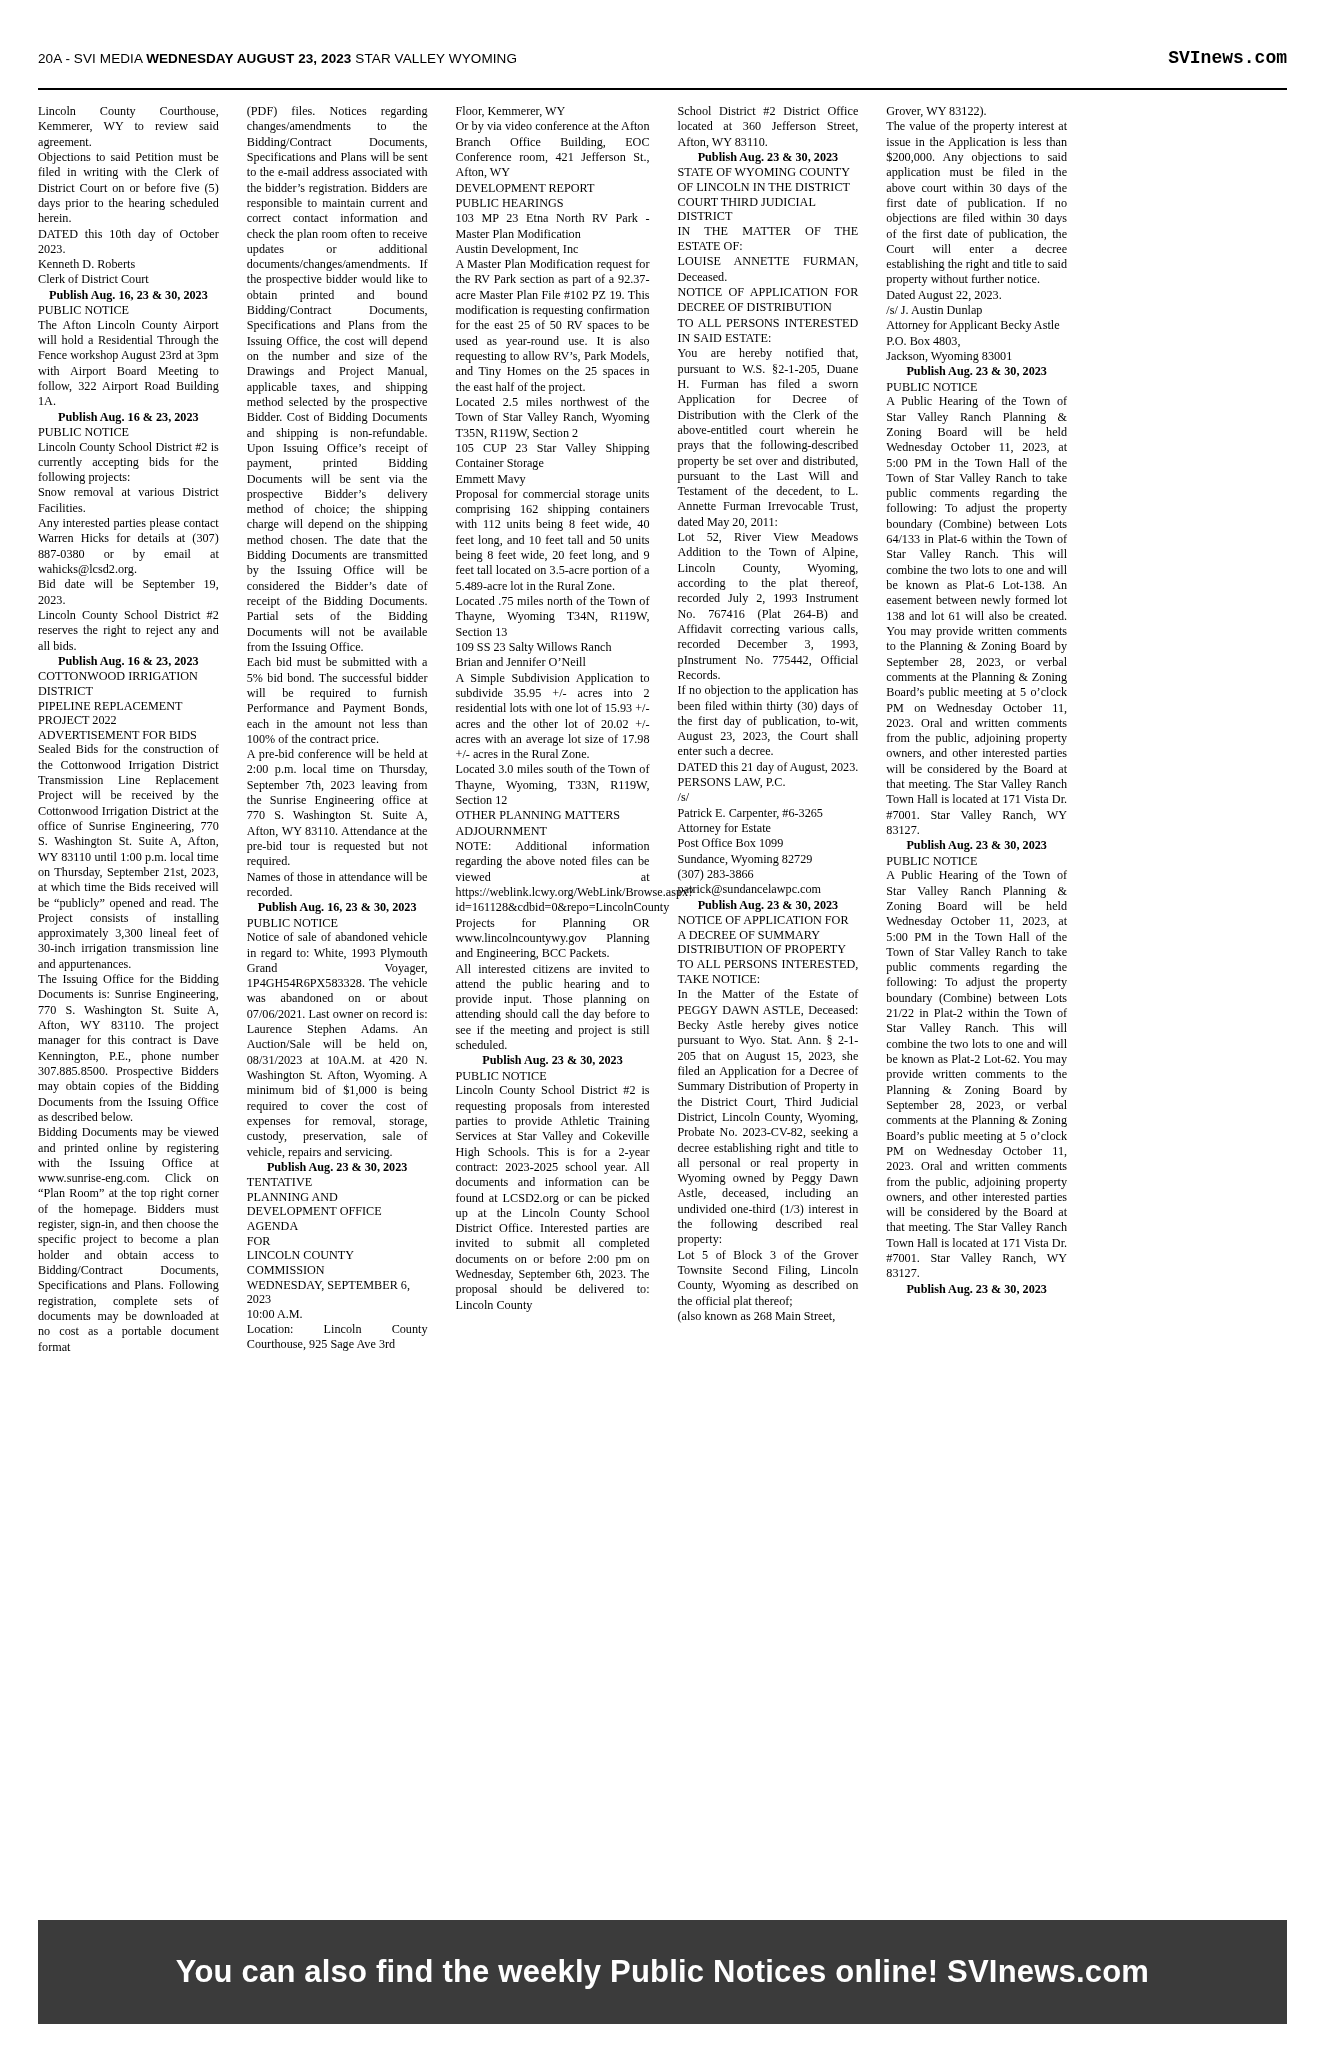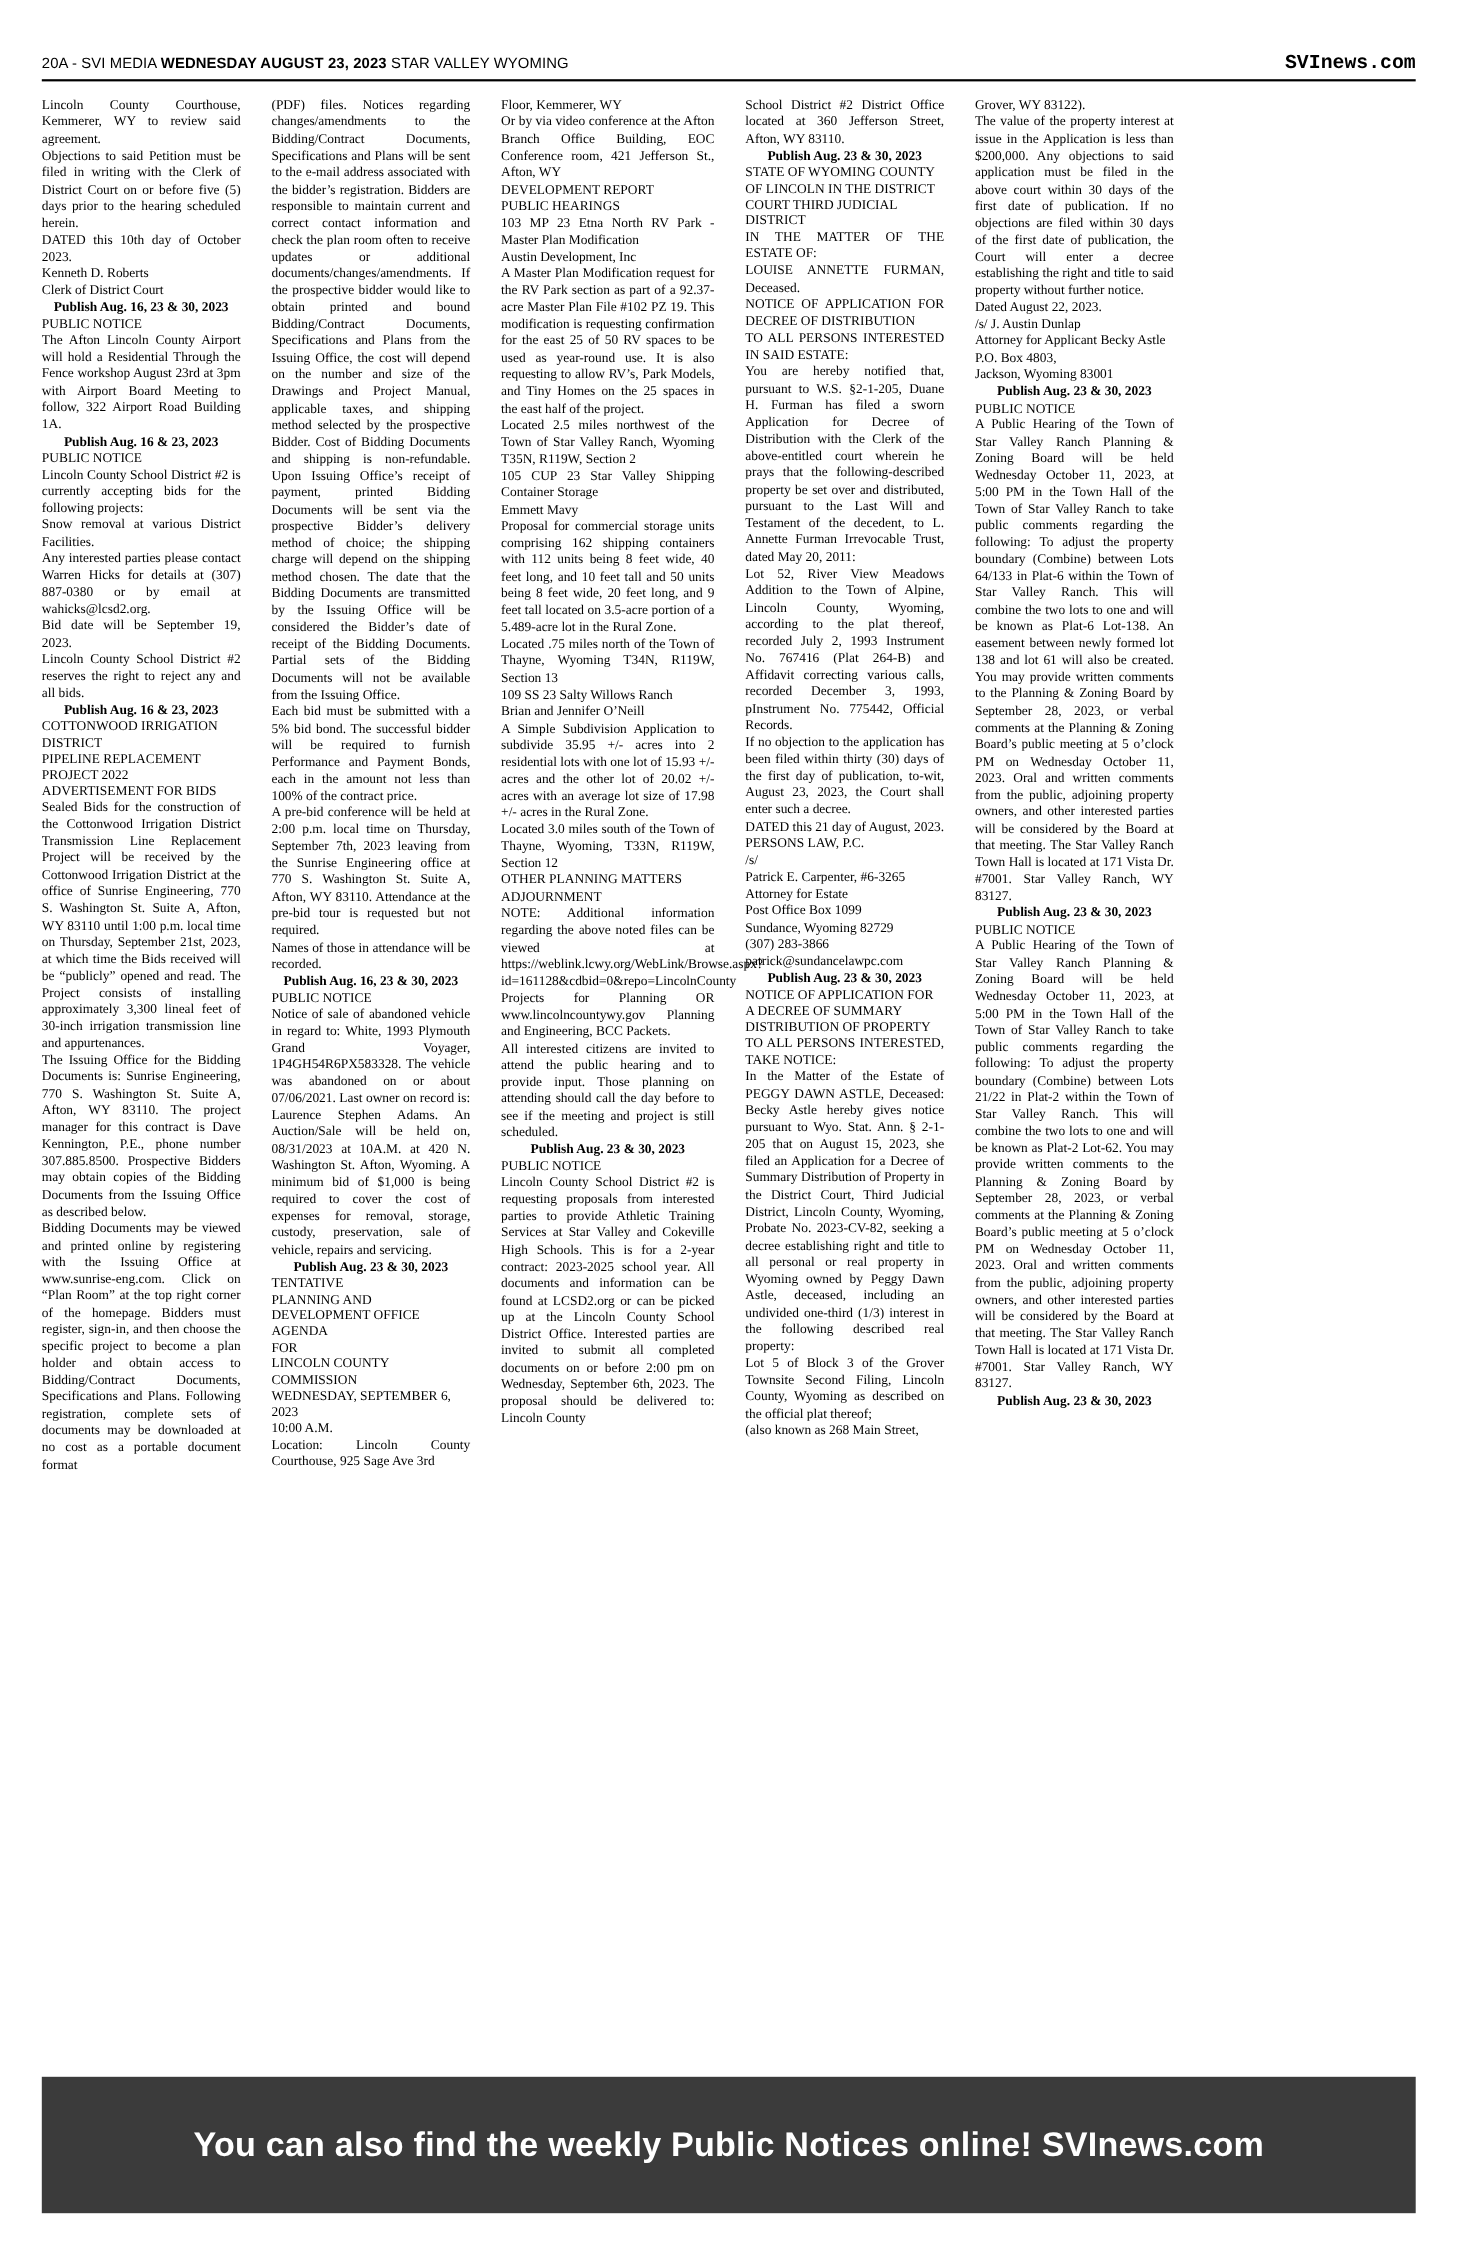--- a/index.html
+++ b/index.html
@@ -21,21 +21,21 @@
     position: relative;
     box-sizing: border-box;
     padding: 48px 38px 0 38px;
   }
   
   .masthead {
     display: flex;
     align-items: baseline;
     justify-content: space-between;
     border-bottom: 2px solid #000;
-    padding-bottom: 4px;
+    padding-bottom: 20px;
     margin-bottom: 14px;
   }
   .masthead-left {
     font-family: "Liberation Sans", sans-serif;
     font-size: 13.5px;
     letter-spacing: 0.1px;
   }
   .masthead-left .bold {
     font-weight: bold;
   }
@@ -82,22 +82,22 @@
     text-align: center;
     font-weight: bold;
     margin-top: 3px;
     margin-bottom: 3px;
   }
   
   .banner {
     position: absolute;
     left: 38px;
     right: 38px;
-    bottom: 36px;
-    height: 124px;
+    bottom: 24px;
+    height: 104px;
     background: #3b3b3b;
     display: flex;
     align-items: center;
     justify-content: center;
   }
   .banner-text {
     color: #ffffff;
     font-family: "Liberation Sans", sans-serif;
     font-weight: bold;
     font-size: 31px;

